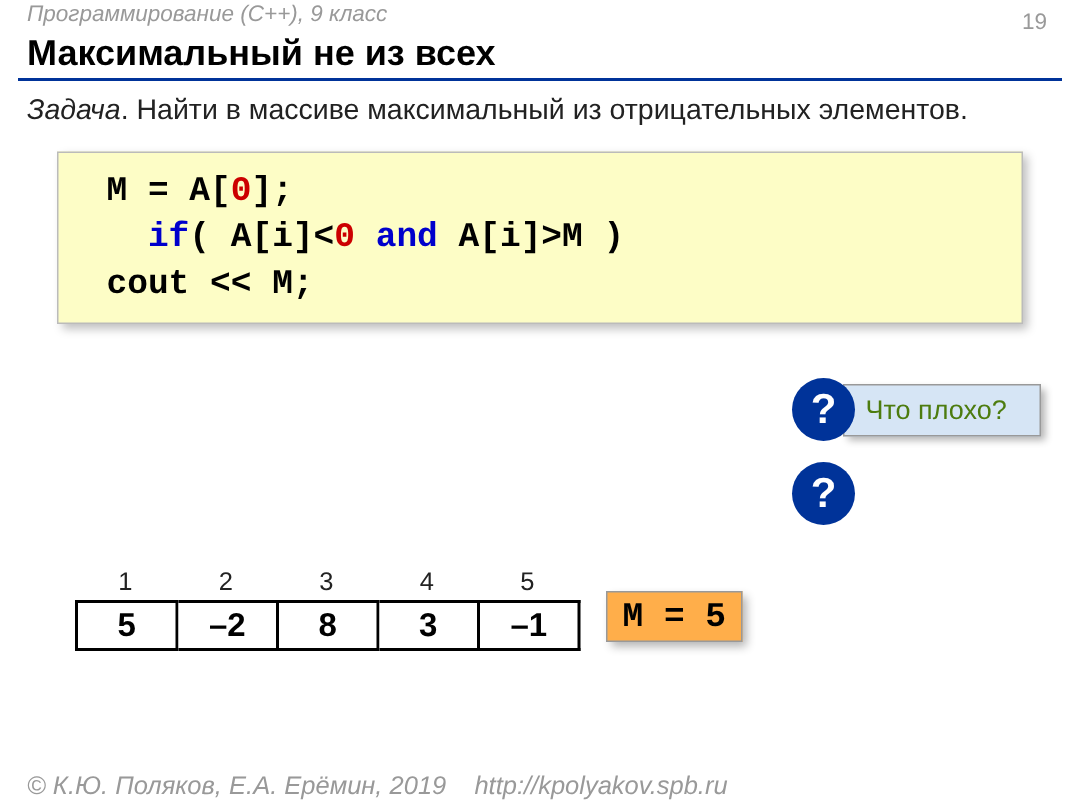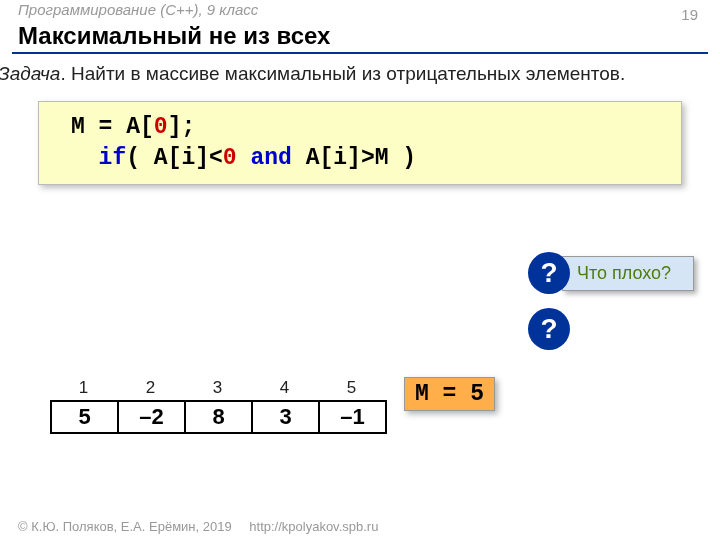--- a/index.html
+++ b/index.html
@@ -31,21 +31,21 @@
     padding: 4px 8px 2px 18px;
   }
   .hr {
     height: 2px;
     background: #003399;
     margin: 0 12px;
   }
   .task {
     font-size: 19px;
     color: #222;
-    padding: 8px 18px 10px 20px;
+    padding: 8px 18px 10px 40px;
     text-indent: -22px;
     line-height: 1.3;
   }
   .task-em { font-style: italic; }
   .codebox {
     margin: 4px 38px 14px 38px;
     background: #fdfdc6;
     border: 1px solid #bbb;
     box-shadow: 3px 3px 6px rgba(0,0,0,0.25);
     padding: 10px 32px;
@@ -121,55 +121,57 @@
     border-bottom: 2px solid #000;
     text-align: center;
     font-size: 22px;
     font-weight: bold;
     background: #fff;
     padding: 2px 0;
   }
   .result {
     position: absolute;
     left: 404px;
-    top: 377px;
+    top: 394px;
     background: #ffae4a;
     border: 1px solid #999;
     box-shadow: 3px 3px 6px rgba(0,0,0,0.3);
     font-family: "Courier New", monospace;
     font-size: 23px;
     font-weight: bold;
     color: #000;
     padding: 3px 10px;
   }
   .footer {
     position: absolute;
     bottom: 6px;
     left: 18px;
-    font-size: 13px;
+    font-size: 17px;
+    font-style: italic;
     color: #999;
   }
   .footer .link { margin-left: 14px; }
 </style>
 </head>
 <body>
 
 <div class="header-context">Программирование (C++), 9 класс</div>
 <div class="page-num">19</div>
 
 <div class="title">Максимальный не из всех</div>
 <div class="hr"></div>
 
 <div class="task">
   <span class="task-em">Задача</span><span>. Найти в массиве максимальный из отрицательных элементов.</span>
 </div>
 
 <div class="codebox">
   <div><span>M = A[</span><span class="kw-red">0</span><span>];</span></div>
   <div style="white-space:pre;"><span>  </span><span class="kw-blue">if</span><span>( A[i]&lt;</span><span class="kw-red">0</span><span> </span><span class="kw-blue">and</span><span> A[i]&gt;M )</span></div>
+  <div>cout &lt;&lt; M;</div>
 </div>
 
 <div class="callouts">
   <div class="callout">
     <div class="q-circle">?</div>
     <div class="q-box">Что плохо?</div>
   </div>
   <div class="callout">
     <div class="q-circle">?</div>
   </div>

